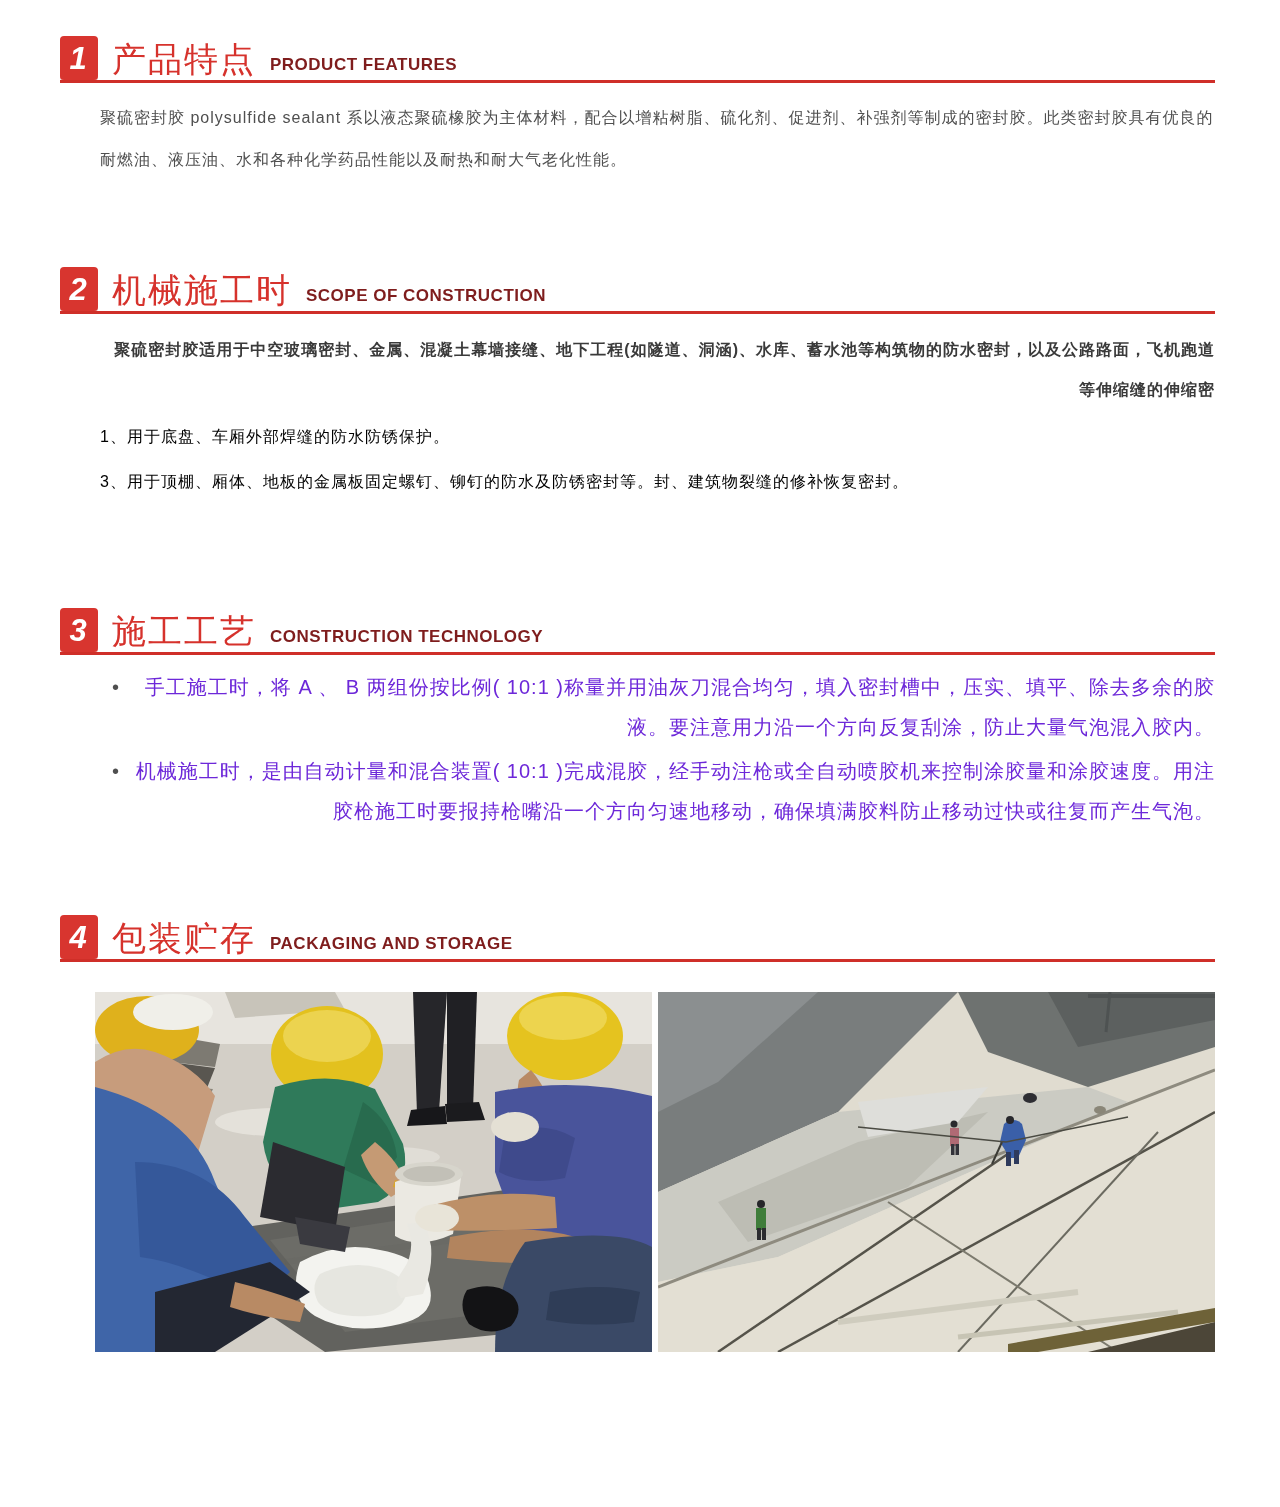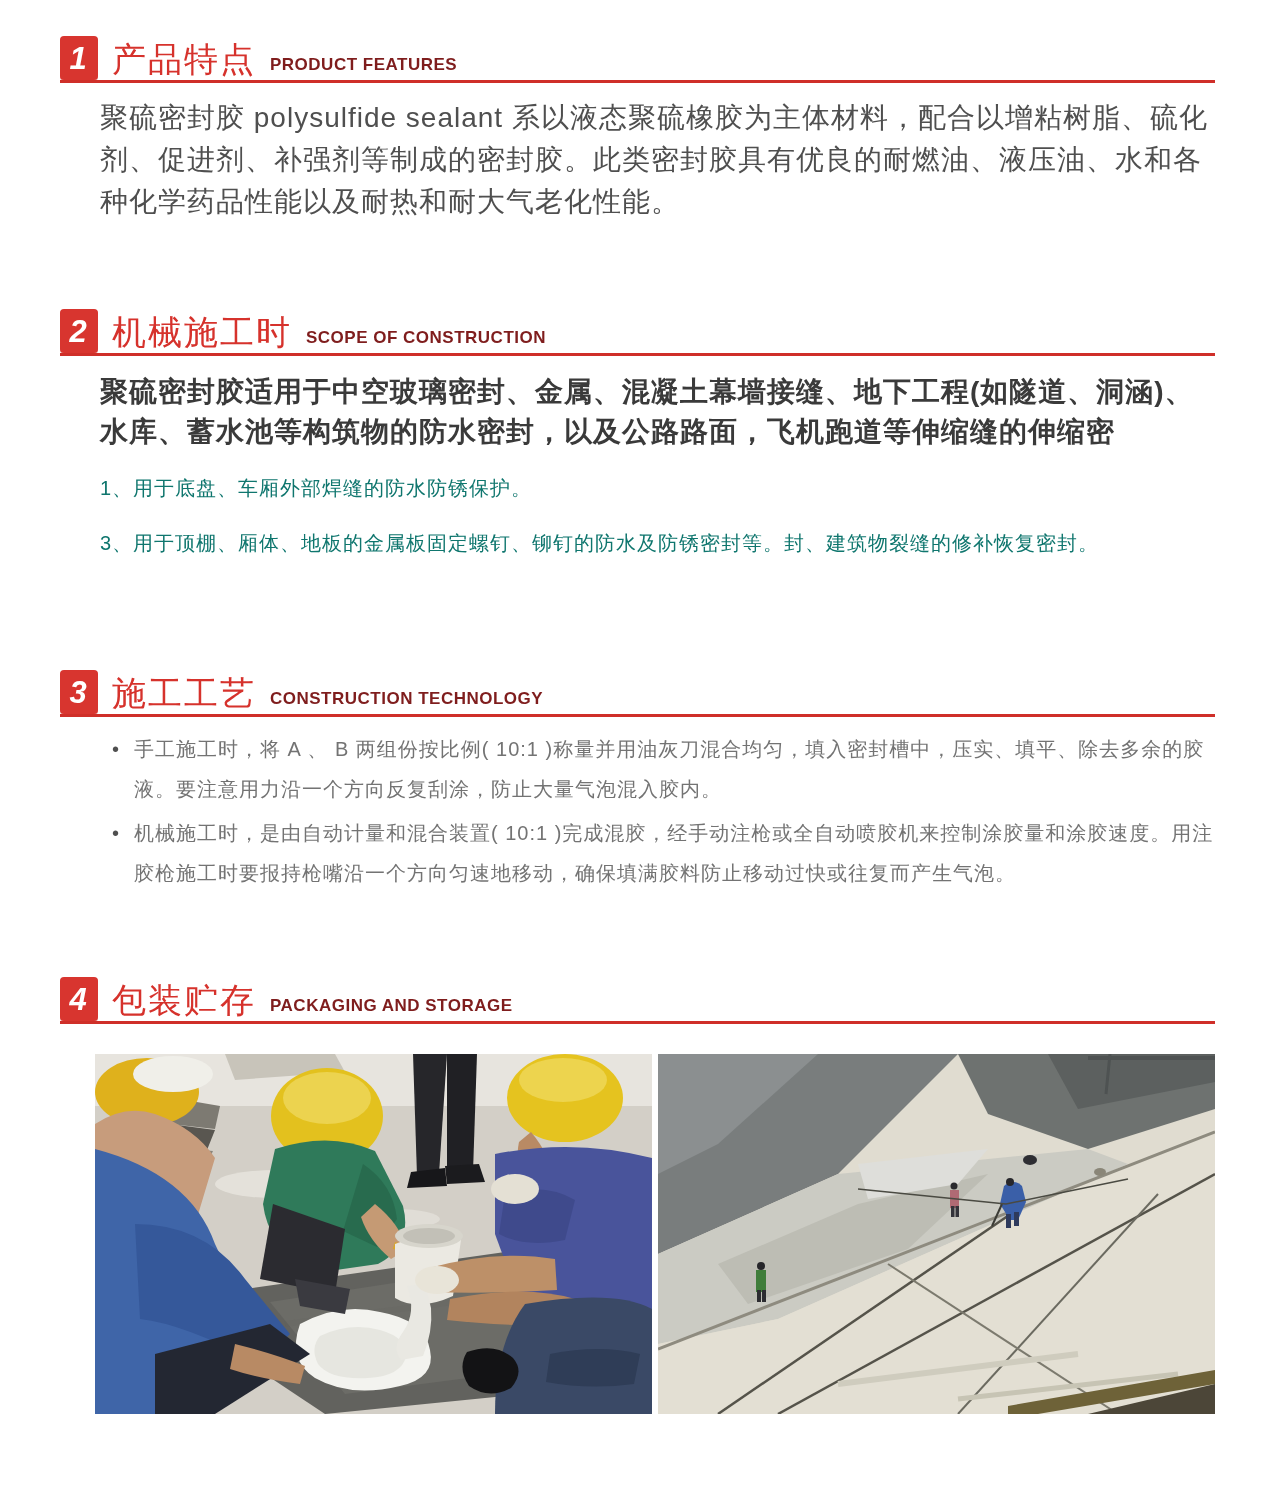--- a/index.html
+++ b/index.html
@@ -33,35 +33,36 @@
     line-height:1.05;
   }
   .title-en{
     color:#7f1d1d;font-size:17px;font-weight:700;letter-spacing:.5px;
     padding-bottom:3px;white-space:nowrap;
   }
 
   
   .body-text{
     margin:14px 65px 0 100px;
-    font-size:28px;line-height:42px;letter-spacing:1px;color:#4f4f4f;
+    font-size:16px;line-height:42px;letter-spacing:1px;color:#4f4f4f;
   }
   .lead{
-    font-weight:bold;color:#3a3a3a;line-height:40px;margin-top:16px;
+    font-weight:bold;color:#3a3a3a;line-height:40px;margin-top:16px;text-align:right;
   }
   .plain-list{list-style:none;margin:8px 65px 0 100px;padding:0;}
   .plain-list li{
-    font-size:20px;line-height:37px;letter-spacing:1px;color:#0f766e;
-    margin-top:18px;
+    font-size:16px;line-height:37px;letter-spacing:1px;color:#000000;
+    margin-top:8px;
   }
   .bullet-list{list-style:none;margin:12px 65px 0 112px;padding:0;}
   .bullet-list li{
     position:relative;padding-left:22px;
-    font-size:20px;line-height:40px;letter-spacing:1px;color:#737373;
+    font-size:20px;line-height:40px;letter-spacing:1px;color:#6d28d9;
     margin-bottom:4px;
+    text-align:right;
   }
   .bullet-list li::before{
     content:"\2022";position:absolute;left:0;top:0;
     color:#4f4f4f;font-size:20px;
   }
 
   
   .gap-1{height:86px;}
   .gap-2{height:108px;}
   .gap-3{height:80px;}

